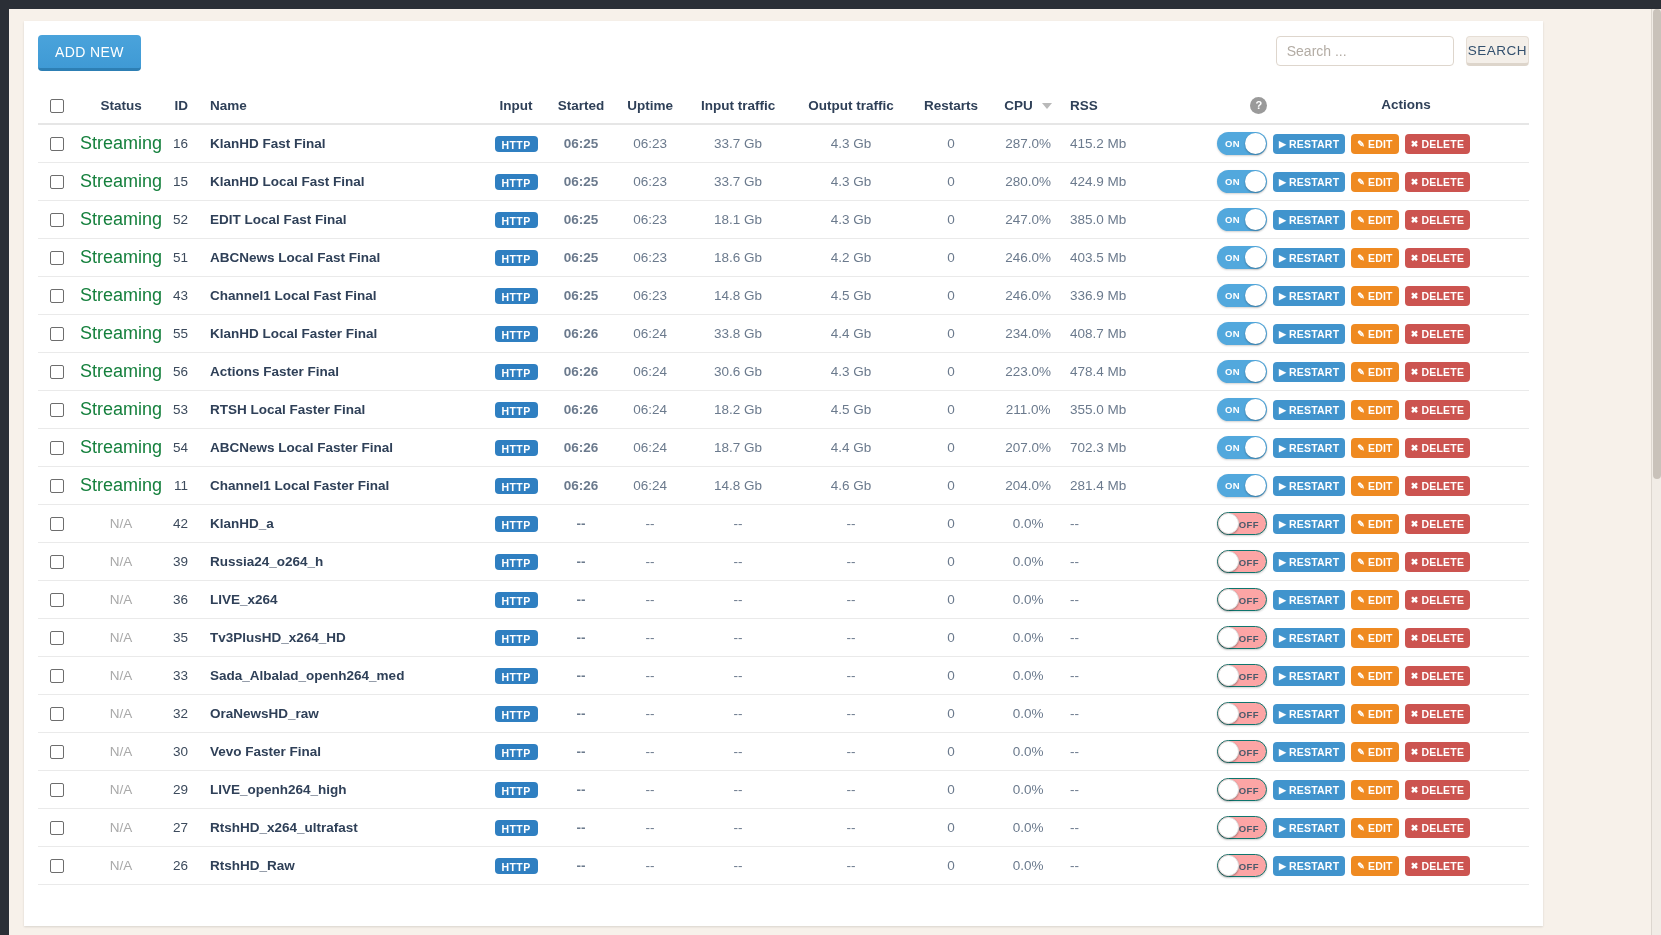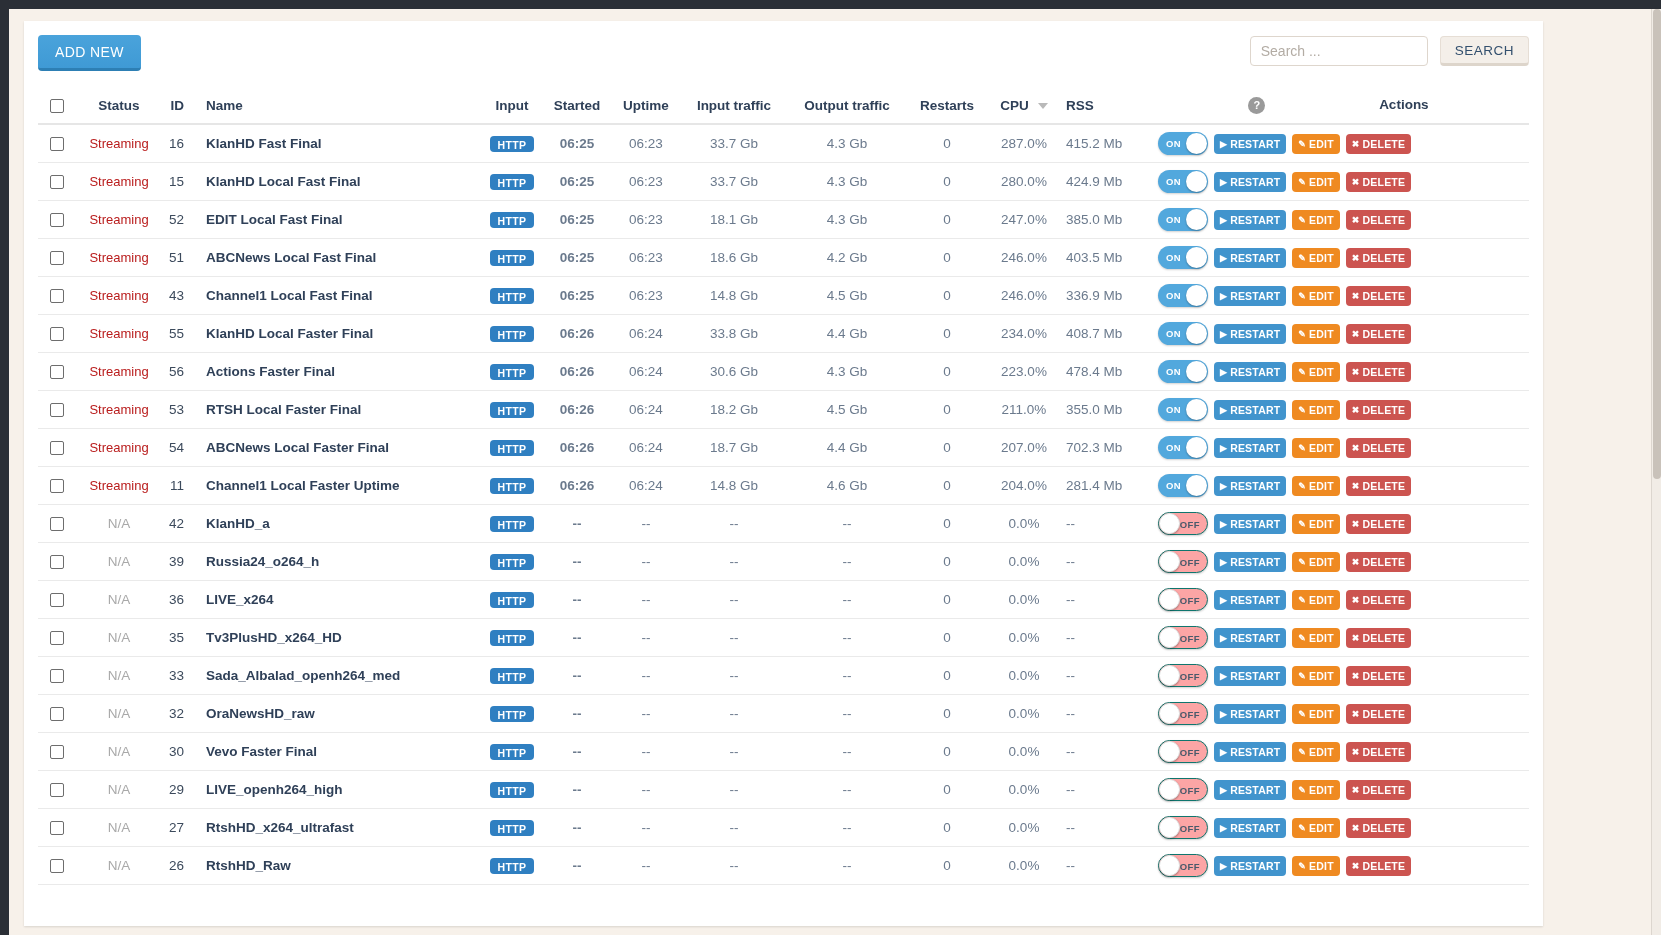--- a/index.html
+++ b/index.html
@@ -128,21 +128,21 @@
   .btn-search {
     margin-left: 12px;
     height: 30px;
     background: #f4efe9;
     border: 1px solid #e6ded5;
     border-bottom: 3px solid #ddd5cb;
     border-radius: 4px;
     color: #33506e;
     font-size: 13.5px;
     letter-spacing: 0.5px;
-    padding: 0 14px;
+    padding: 0 1px;
     cursor: pointer;
     font-family: "Liberation Sans", sans-serif;
   }
   
   .tbl-wrap {
     margin: 10px 14px 0 14px;
   }
   table.grid {
     width: 100%;
     border-collapse: collapse;
@@ -183,21 +183,21 @@
     -webkit-appearance: none;
     appearance: none;
     width: 14px; height: 14px;
     border: 1px solid #6d6d6d;
     background: #fff;
     border-radius: 2px;
     vertical-align: middle;
     cursor: pointer;
     margin: 0;
   }
-  .status-streaming { color: #b91c1c; font-size: 13px; }
+  .status-streaming { color: #15803d; font-size: 18px; }
   .status-na        { color: #a9a9a9; font-size: 13.5px; }
   .name-cell { font-weight: bold; color: #2f4058; }
   .dash { color: #6b7a8d; }
 
   .badge-http {
     display: inline-block;
     background: #2f7fc1;
     color: #fff;
     font-size: 10.5px;
     font-weight: bold;
@@ -225,21 +225,21 @@
     font-weight: bold;
     line-height: 17px;
     text-align: center;
     vertical-align: middle;
     cursor: pointer;
   }
   
   .actions-row {
     display: flex;
     align-items: center;
-    justify-content: flex-start;
+    justify-content: center;
     gap: 6px;
     padding-left: 6px;
   }
   .toggle {
     position: relative;
     width: 50px; height: 23px;
     border-radius: 12px;
     cursor: pointer;
     flex: 0 0 auto;
     box-shadow: 0 1px 2px rgba(0,0,0,0.18);
@@ -636,21 +636,21 @@
                     <span class="gl">✖</span>
                     <span>DELETE</span>
                   </button>
                 </div>
               </td>
             </tr>
             <tr>
               <td class="c-chk"><input type="checkbox" class="chk" style=""></td>
               <td class="c-status"><span class="status-streaming">Streaming</span></td>
               <td class="c-id">11</td>
-              <td class="c-name name-cell">Channel1 Local Faster Uptime</td>
+              <td class="c-name name-cell">Channel1 Local Faster Final</td>
               <td class="c-input"><span class="badge-http">HTTP</span></td>
               <td class="c-started dash">06:26</td>
               <td class="c-uptime dash">06:24</td>
               <td class="c-intraf dash">14.8 Gb</td>
               <td class="c-outtraf dash">4.6 Gb</td>
               <td class="c-restart dash">0</td>
               <td class="c-cpu dash">204.0%</td>
               <td class="c-rss dash">281.4 Mb</td>
               <td class="c-actions">
                 <div class="actions-row">

